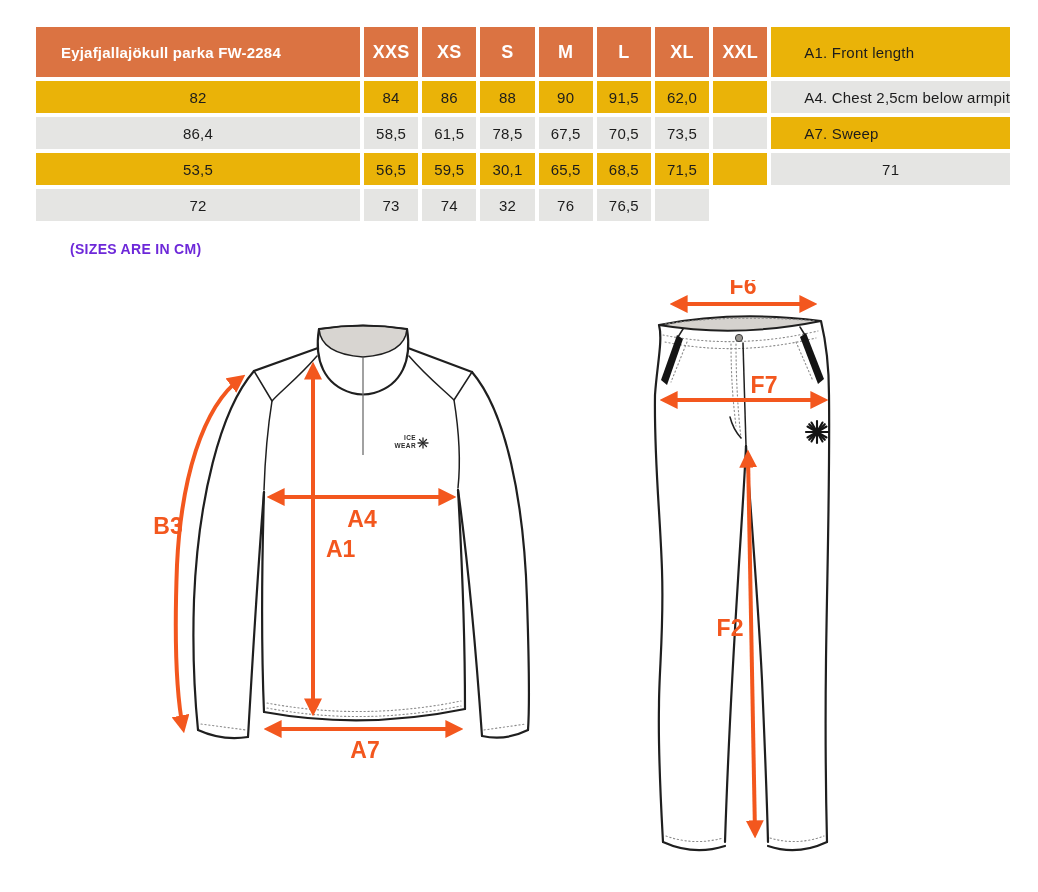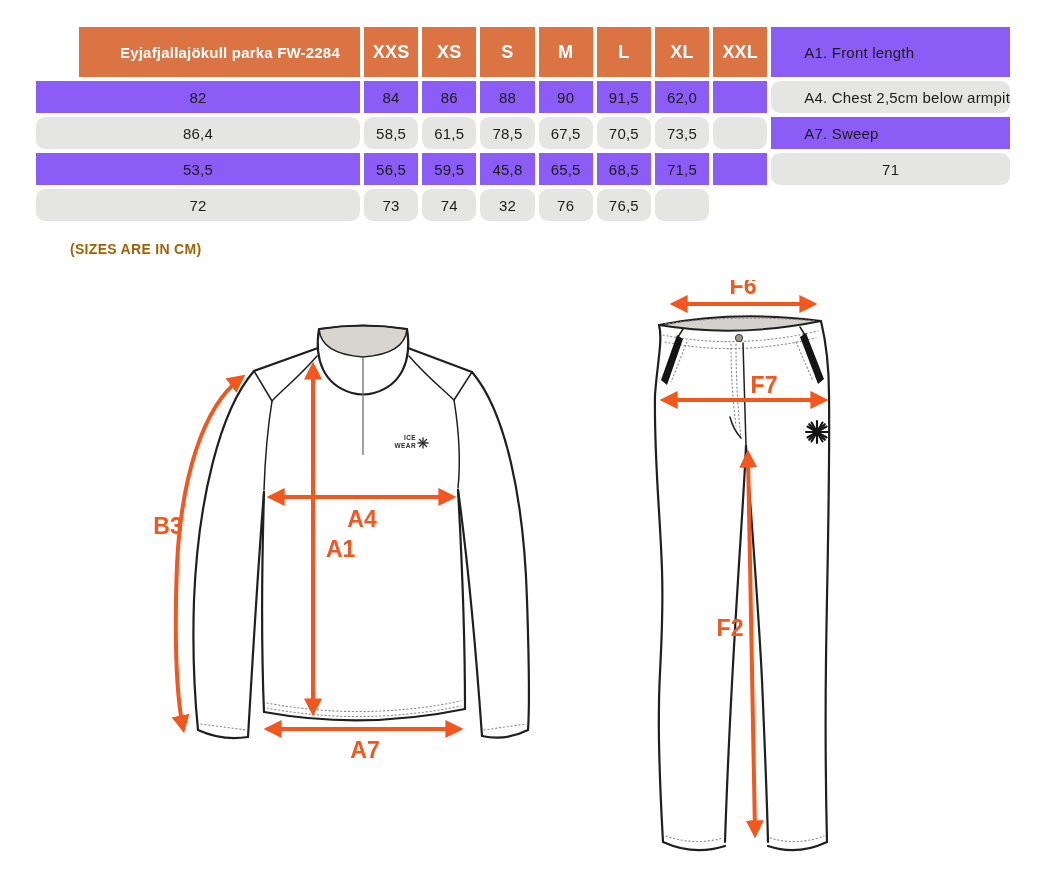--- a/index.html
+++ b/index.html
@@ -13,28 +13,28 @@
     display:grid;
     grid-template-columns:324px repeat(8,1fr);
     grid-template-rows:50px repeat(4,32px);
     gap:4px;
   }
   .cell{
     display:flex;align-items:center;justify-content:center;
     font-size:15px;color:#1c1c1c;letter-spacing:.2px;white-space:nowrap;
   }
   .th{background:#DB7342;color:#ffffff;font-weight:bold;font-size:18px;}
-  .th-product{justify-content:flex-start;padding-left:41px;font-size:15px;margin-left:43px;}
+  .th-product{justify-content:flex-start;padding-left:25px;font-size:15px;}
   .lbl{justify-content:flex-start;padding-left:33px;}
-  .rA{background:#8b5cf6;}
-  .rB{background:#E5E5E3;border-radius:9px;}
+  .rA{background:#eab308;}
+  .rB{background:#E5E5E3;}
   
   .note{
     position:absolute;left:70px;top:241px;
-    font-size:14px;font-weight:600;letter-spacing:.3px;color:#a16207;
+    font-size:14px;font-weight:600;letter-spacing:.3px;color:#6d28d9;
   }
   
   .jacket-svg{position:absolute;left:150px;top:300px;}
   .pants-svg{position:absabsolute;}
   .pants-svg{position:absolute;left:630px;top:280px;}
   .outline{fill:none;stroke:#1f1f1f;stroke-width:2.2;stroke-linecap:round;stroke-linejoin:round;}
   .seam{fill:none;stroke:#1f1f1f;stroke-width:1.5;stroke-linecap:round;}
   .stitch{fill:none;stroke:#8b8b8b;stroke-width:1.1;stroke-dasharray:1.3 2.6;stroke-linecap:round;}
   .arrow{fill:none;stroke:#F3571E;stroke-width:4;}
   .mlabel{fill:#F3571E;font-family:"Liberation Sans",sans-serif;font-size:23px;font-weight:bold;}
@@ -72,21 +72,21 @@
     <div class="cell rB">78,5</div>
     <div class="cell rB">67,5</div>
     <div class="cell rB">70,5</div>
     <div class="cell rB">73,5</div>
     <div class="cell rB"></div>
 
     <div class="cell rA lbl">A7. Sweep</div>
     <div class="cell rA">53,5</div>
     <div class="cell rA">56,5</div>
     <div class="cell rA">59,5</div>
-    <div class="cell rA">45,8</div>
+    <div class="cell rA">30,1</div>
     <div class="cell rA">65,5</div>
     <div class="cell rA">68,5</div>
     <div class="cell rA">71,5</div>
     <div class="cell rA"></div>
 
     <div class="cell rB">71</div>
     <div class="cell rB">72</div>
     <div class="cell rB">73</div>
     <div class="cell rB">74</div>
     <div class="cell rB">32</div>

